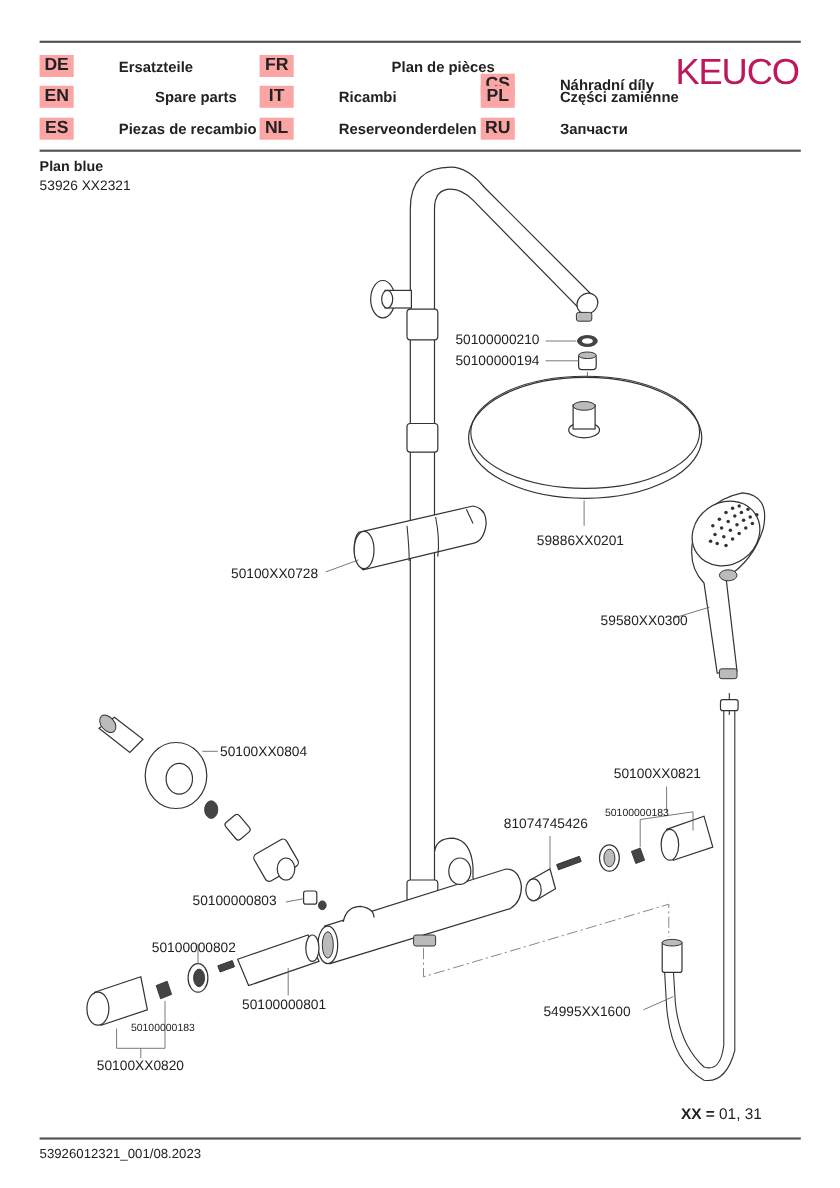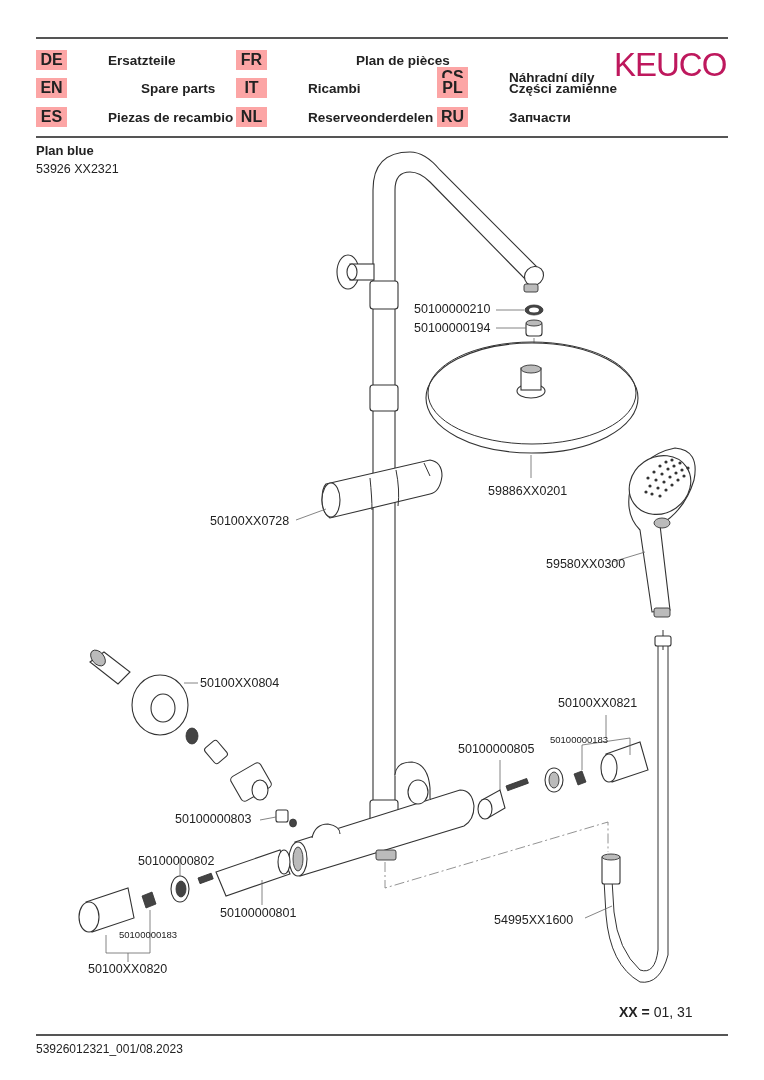--- a/index.html
+++ b/index.html
@@ -241,21 +241,21 @@
 </svg>
 
 <div class="lbl" style="left:414px;top:302px;text-align:center;">50100000210</div>
 <div class="lbl" style="left:414px;top:321px;">50100000194</div>
 <div class="lbl" style="left:488px;top:484px;">59886XX0201</div>
 <div class="lbl" style="left:210px;top:514px;">50100XX0728</div>
 <div class="lbl" style="left:546px;top:557px;">59580XX0300</div>
 <div class="lbl" style="left:200px;top:676px;">50100XX0804</div>
 <div class="lbl" style="left:558px;top:696px;">50100XX0821</div>
 <div class="lbl sm" style="left:550px;top:734px;">50100000183</div>
-<div class="lbl" style="left:458px;top:742px;">50100000805</div>
+<div class="lbl" style="left:458px;top:742px;">81074745426</div>
 <div class="lbl" style="left:175px;top:812px;">50100000803</div>
 <div class="lbl" style="left:138px;top:842px;margin-top:12px;">50100000802</div>
 <div class="lbl" style="left:220px;top:906px;">50100000801</div>
 <div class="lbl sm" style="left:119px;top:929px;">50100000183</div>
 <div class="lbl" style="left:88px;top:962px;">50100XX0820</div>
 <div class="lbl" style="left:494px;top:913px;">54995XX1600</div>
 
 <div class="xx">
   <b>XX =</b>
   <span>01, 31</span>

